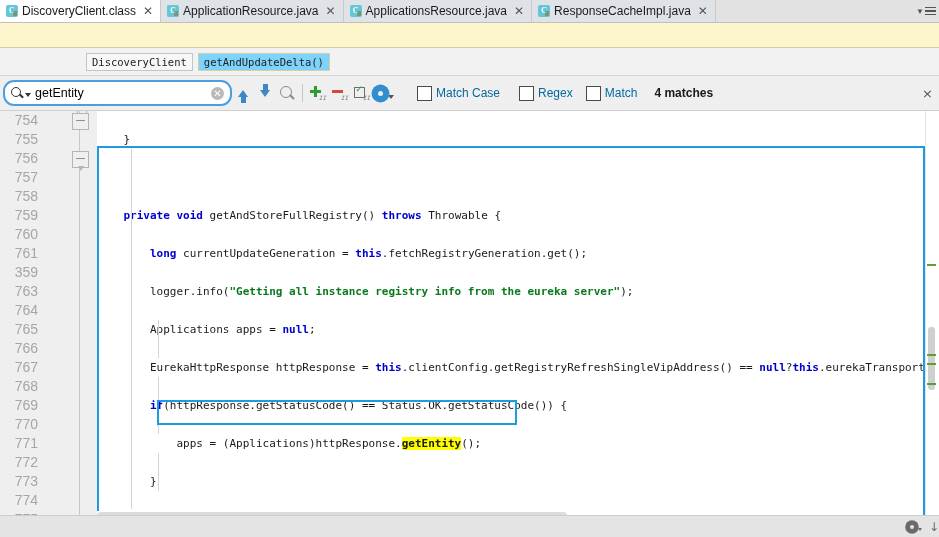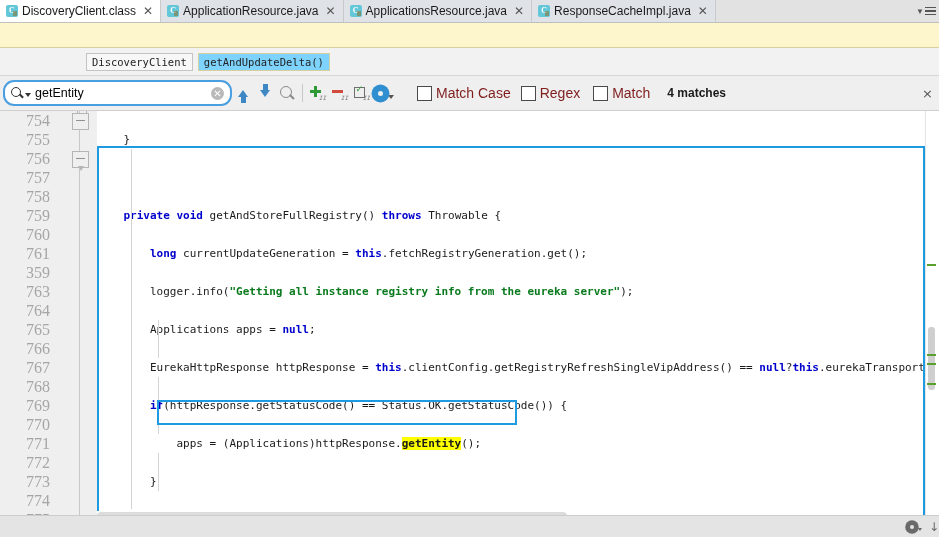--- a/index.html
+++ b/index.html
@@ -140,39 +140,39 @@
   .chk-ico .sub{position:absolute;right:0;bottom:0;font-size:6px;color:#777;font-family:"DejaVu Sans Mono",monospace;}
   .gear{
     width:13px;height:13px;border-radius:50%;
     background:#2f8fd0;position:relative;
     box-shadow:0 0 0 2.5px #2f8fd0;
   }
   .gear::before{content:"";position:absolute;left:4px;top:4px;width:5px;height:5px;border-radius:50%;background:#efefef;}
   .gear-caret{width:0;height:0;border-left:3px solid transparent;border-right:3px solid transparent;border-top:4px solid #555;margin-left:1px;margin-top:7px;}
   .optgrp{display:flex;align-items:center;gap:4px;margin-left:7px;cursor:pointer;}
   .cbox{width:13px;height:13px;border:1.5px solid #4a4a4a;background:#fff;flex:none;}
-  .optlbl{font-size:14px;color:#7f1d1d;}
+  .optlbl{font-size:12px;color:#0369a1;}
   .matches{margin-left:17px;font-size:12px;font-weight:bold;color:#1a1a1a;}
   .find-close{
     margin-left:auto;margin-right:6px;font-size:13px;color:#555;cursor:pointer;
     font-family:"DejaVu Sans",sans-serif;
   }
 
   
   .editor{
     position:absolute;left:0;top:111px;width:939px;height:405px;
     background:#ffffff;overflow:hidden;
   }
   .gutter{
     position:absolute;left:0;top:0;width:62px;height:405px;
     background:#efefef;border-right:0;
   }
   .lnum{
-    position:absolute;right:12px;
-    font-family:Liberation Serif, serif;font-size:16px;
+    position:absolute;right:24px;
+    font-family:Liberation Sans, sans-serif;font-size:14px;
     color:#a6a6a6;line-height:19px;height:19px;
   }
   .foldcol{
     position:absolute;left:62px;top:0;width:35px;height:405px;background:#efefef;
   }
   .foldline{position:absolute;left:17px;top:0;width:1px;height:405px;background:#c8c8c8;}
   .foldbox{
     position:absolute;left:10px;width:15px;height:15px;
     border:1px solid #b5b5b5;background:#efefef;
   }
@@ -337,21 +337,21 @@
     </span>
     <span class="tbtn">
       <span class="gear"></span>
       <span class="gear-caret"></span>
     </span>
 
     <label class="optgrp" style="margin-left:22px;">
       <span class="cbox"></span>
       <span class="optlbl">Match Case</span>
     </label>
-    <label class="optgrp" style="margin-left:10px;">
+    <label class="optgrp" style="margin-left:19px;">
       <span class="cbox"></span>
       <span class="optlbl">Regex</span>
     </label>
     <label class="optgrp" style="margin-left:13px;">
       <span class="cbox"></span>
       <span class="optlbl">Match</span>
     </label>
     <span class="matches">4 matches</span>
     <span class="find-close">×</span>
   </div>

